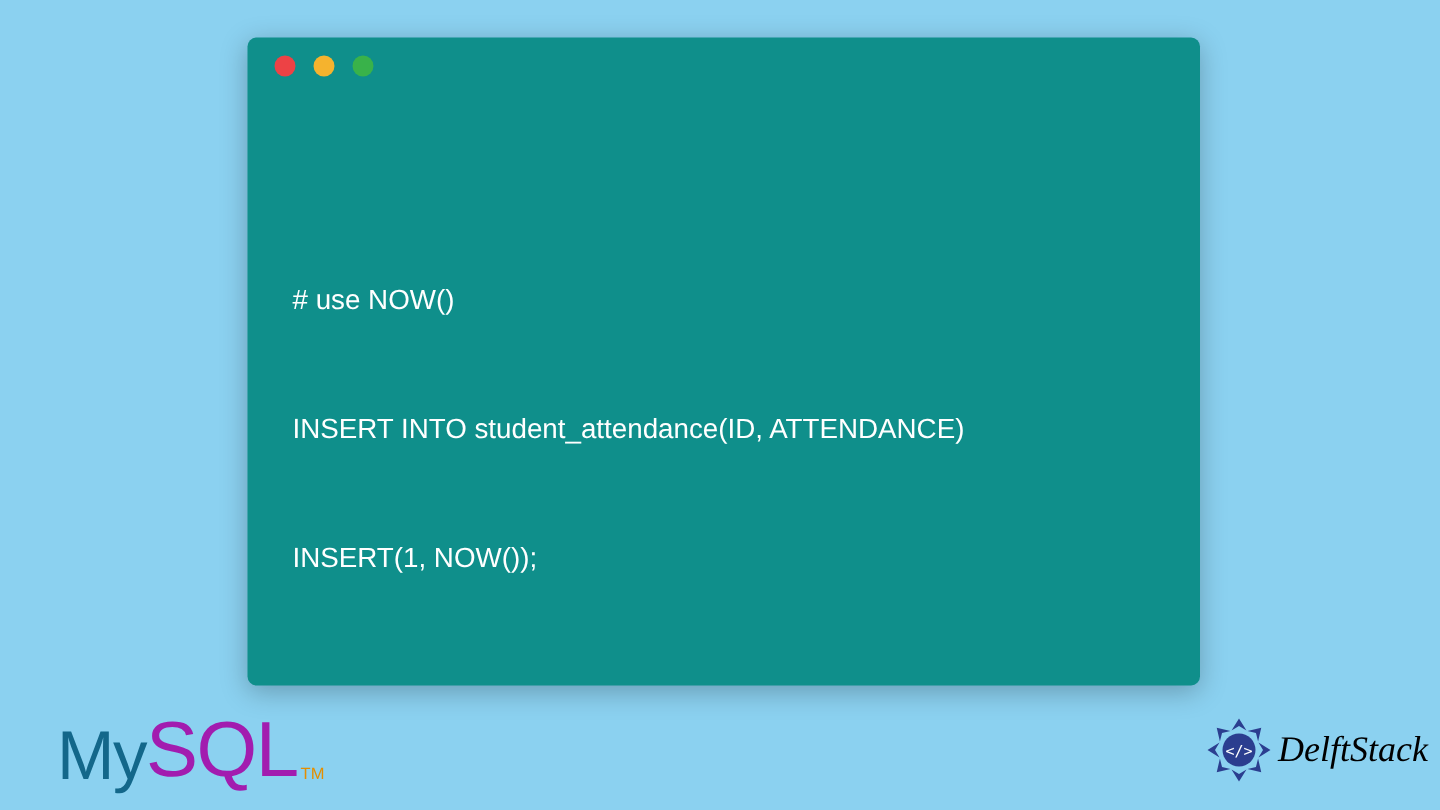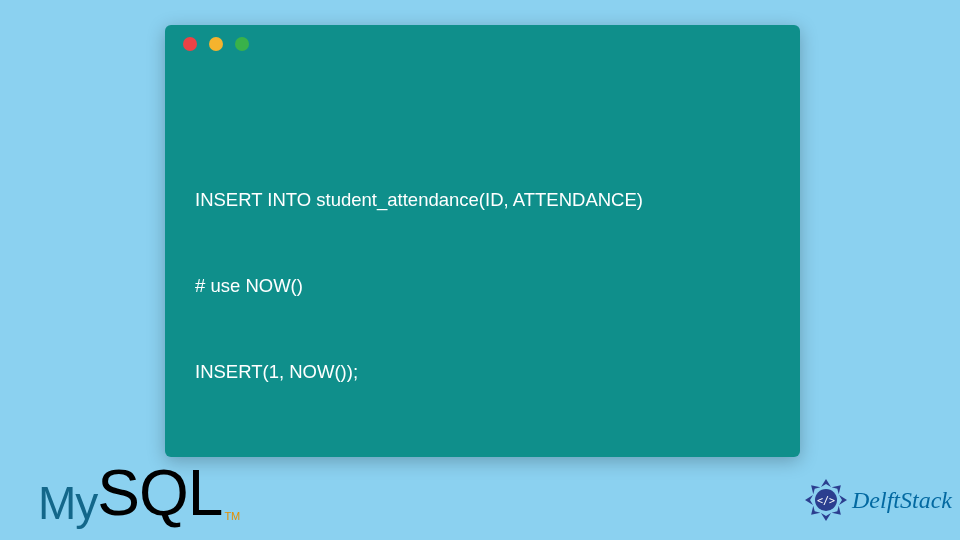--- a/index.html
+++ b/index.html
@@ -55,42 +55,42 @@
     font-family: Arial, Helvetica, sans-serif;
     padding-left: 38px;
   }
   .logo-mysql .my {
     color: #13678a;
     font-size: 46px;
     font-weight: 500;
     letter-spacing: -1px;
   }
   .logo-mysql .sql {
-    color: #000000;
-    font-size: 64px;
+    color: #a21caf;
+    font-size: 52px;
     font-weight: 500;
     letter-spacing: -1px;
   }
   .logo-mysql .tm {
     color: #e48e00;
     font-size: 11px;
     margin-left: 2px;
     margin-bottom: 8px;
     margin-top: 32px;
   }
   .logo-delft {
     position: absolute;
     right: 8px;
     bottom: 18px;
     display: flex;
     align-items: center;
     gap: 4px;
   }
   .logo-delft .text {
-    color: #0369a1;
+    color: #000000;
     font-size: 24px;
     font-style: italic;
     font-weight: 500;
     font-family: Georgia, serif;
   }
   .delft-icon {
     width: 44px;
     height: 44px;
   }
 </style>
@@ -98,22 +98,22 @@
 <body>
 
 <div class="code-window">
   <div class="titlebar">
     <span class="dot red"></span>
     <span class="dot yellow"></span>
     <span class="dot green"></span>
   </div>
   <div class="code-body">
     <div class="block">
+      <div># use NOW()</div>
       <div>INSERT INTO student_attendance(ID, ATTENDANCE)</div>
-      <div># use NOW()</div>
       <div>INSERT(1, NOW());</div>
     </div>
     <div class="block">
       
       
       
     </div>
     
   </div>
 </div>

